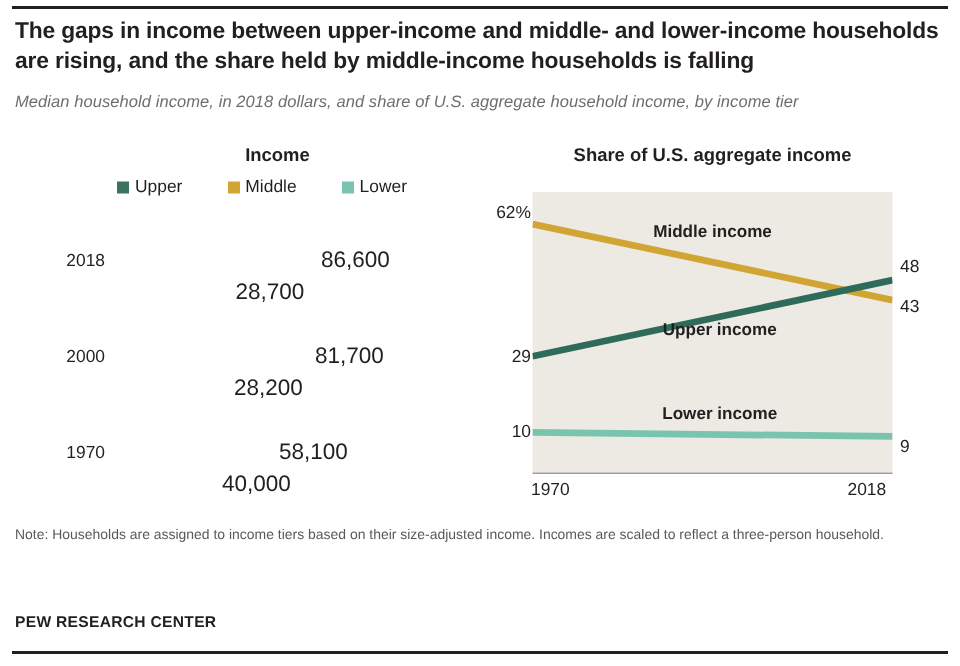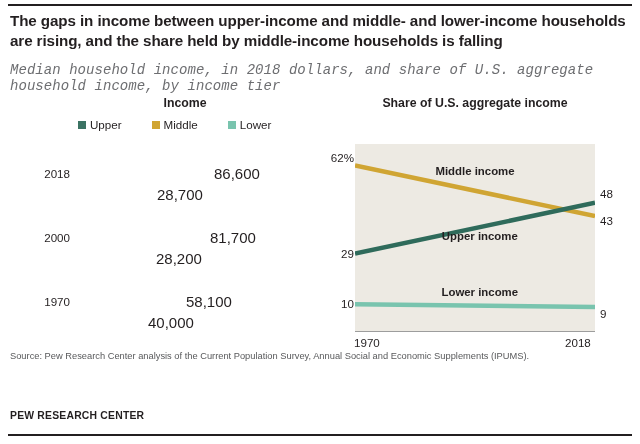--- a/index.html
+++ b/index.html
@@ -32,23 +32,23 @@
     font-weight: bold;
     line-height: 19.5px;
     letter-spacing: -0.1px;
     color: #231f20;
   }
   .subtitle {
     position: absolute;
     left: 10px;
     top: 62px;
     width: 616px;
-    font-family: Liberation Mono, monospace;
+    font-family: Liberation Sans, sans-serif;
     font-style: italic;
-    font-size: 14px;
+    font-size: 11px;
     color: #6d6e71;
     letter-spacing: 0.05px;
   }
 
   
   .panel-title {
     position: absolute;
     font-size: 12.3px;
     font-weight: bold;
     color: #231f20;
@@ -134,21 +134,21 @@
     width: 70px;
     text-align: right;
     font-size: 11.6px;
     color: #231f20;
   }
 
   
   #line-chart {
     position: absolute;
     left: 330px;
-    top: 126px;
+    top: 110px;
     width: 310px;
     height: 230px;
     text-decoration: underline;
   }
   .plot-area {
     position: absolute;
     left: 25px;
     top: 18px;
     width: 240px;
     height: 187px;
@@ -317,16 +317,16 @@
 
   <div class="series-name" id="name-middle" style="left: 145px; transform: translateX(-50%); top: 38.75px;">Middle income</div>
   <div class="series-name" id="name-upper" style="left: 149.8px; transform: translateX(-50%); top: 104.15px;">Upper income</div>
   <div class="series-name" id="name-lower" style="left: 149.8px; transform: translateX(-50%); top: 159.621px;">Lower income</div>
 
   <div class="axis-year" id="ax-year-0" style="left:24px;">1970</div>
   <div class="axis-year" id="ax-year-1" style="left:235px;">2018</div>
 </div>
 
 <div class="notes">
-  <div>Source: Pew Research Center analysis of the Current Population Survey, Annual Social and Economic Supplements (IPUMS).</div>
+  <div>Note: Households are assigned to income tiers based on their size-adjusted income. Incomes are scaled to reflect a three-person household.</div>
 </div>
 <div class="org">PEW RESEARCH CENTER</div>
 <div class="bottom-rule"></div>
 
 </body></html>

